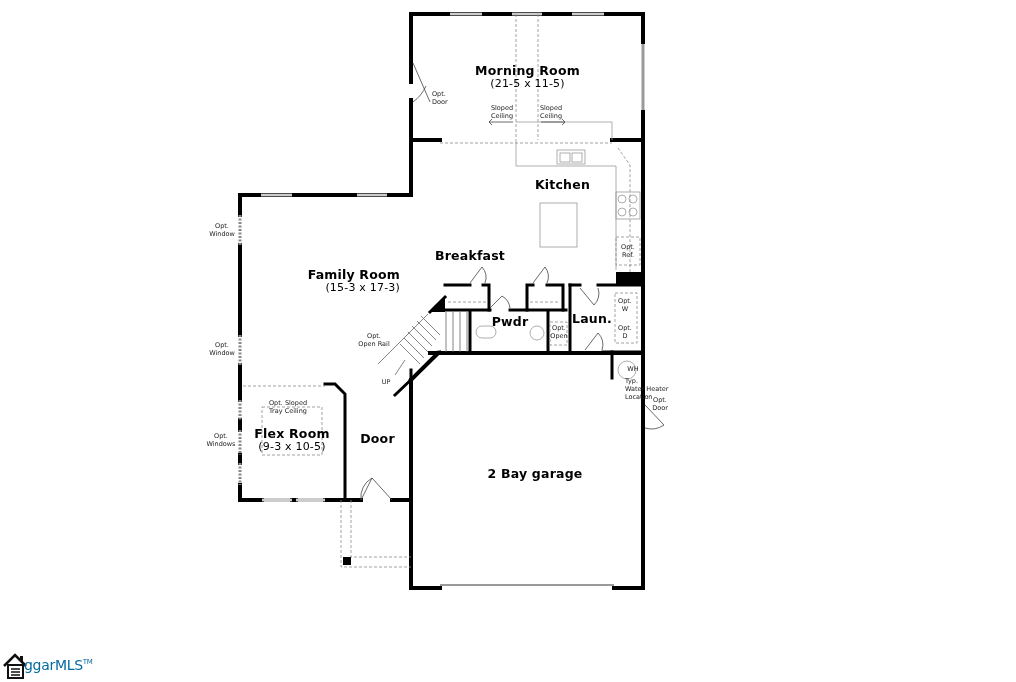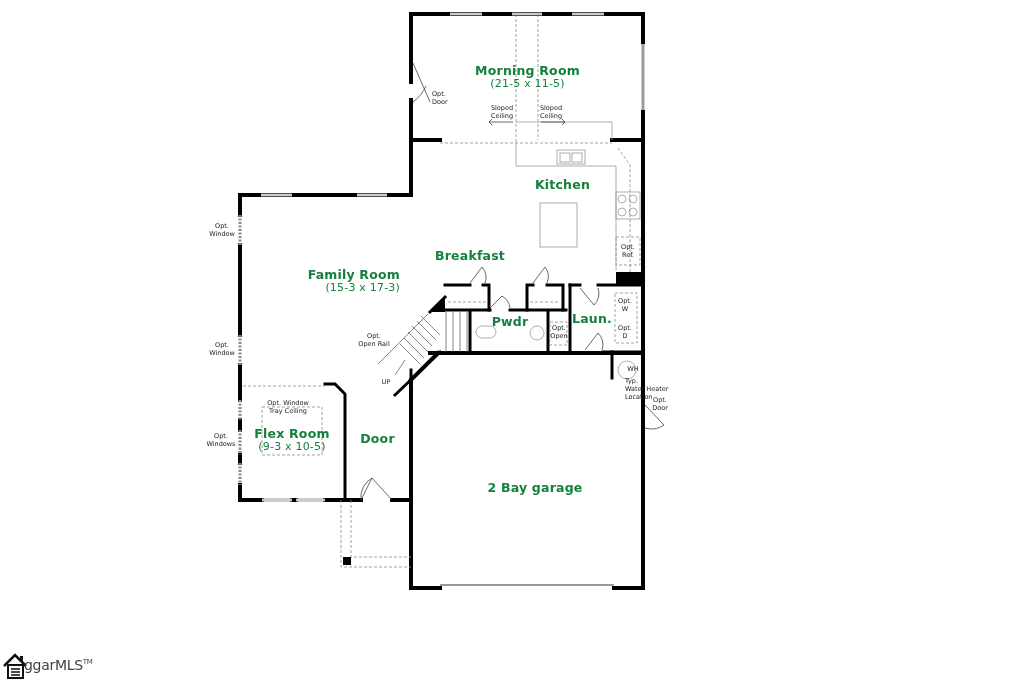--- a/index.html
+++ b/index.html
@@ -1,24 +1,24 @@
 <!DOCTYPE html>
 <html><head>
   <meta charset="utf-8">
   <style>
     html, body { margin: 0; padding: 0; background: #ffffff; }
     body { width: 1016px; height: 682px; position: relative; overflow: hidden; font-family: "DejaVu Sans", sans-serif; }
     #plan { position: absolute; left: 0; top: 0; width: 1016px; height: 682px; }
-    .lbl { position: absolute; color: #15803d; text-align: center; white-space: nowrap; line-height: 1.15; }
+    .lbl { position: absolute; color: #000000; text-align: center; white-space: nowrap; line-height: 1.15; }
     .room { font-size: 12.5px; font-weight: bold; letter-spacing: 0.2px; }
     .dim { font-size: 11px; font-weight: normal; display: block; }
     .note { font-size: 6.5px; line-height: 1.2; color: #222; }
     .note-l { text-align: left; }
     .logo { position: absolute; left: 4px; top: 652px; height: 26px; display: flex; align-items: center; }
-    .logo-text { font-family: "DejaVu Sans", sans-serif; font-size: 14px; color: #404040; letter-spacing: -0.3px; margin-left: -2px; }
+    .logo-text { font-family: "DejaVu Sans", sans-serif; font-size: 14px; color: #0369a1; letter-spacing: -0.3px; margin-left: -2px; }
     .logo-text sup { font-size: 7px; }
   </style>
 </head>
 <body>
 
 <svg id="plan" viewBox="0 0 1016 682" xmlns="http://www.w3.org/2000/svg">
   <g fill="none" stroke="#000" stroke-width="4" stroke-linecap="square">
 
     <path d="M411 14 L411 82"></path>
     <path d="M411 100 L411 195"></path>
@@ -176,21 +176,21 @@
 <div class="lbl room" style="left:570px; top:312px; width:44px;">
   <span>Laun.</span>
 </div>
 <div class="lbl room" style="left:250px; top:427px; width:84px;">
   <span>Flex Room</span>
   <span class="dim">(9-3 x 10-5)</span>
 </div>
 <div class="lbl room" style="left:355px; top:432px; width:45px;">
   <span>Door</span>
 </div>
-<div class="lbl room" style="left:480px; top:481px; width:110px;">
+<div class="lbl room" style="left:480px; top:467px; width:110px;">
   <span>2 Bay garage</span>
 </div>
 
 <div class="lbl note note-l" style="left:432px; top:91px;">
   <span>Opt.</span><br>
   <span>Door</span>
 </div>
 <div class="lbl note" style="left:488px; top:105px; width:28px;">
   <span>Sloped</span><br>
   <span>Ceiling</span>
@@ -236,21 +236,21 @@
 <div class="lbl note note-l" style="left:625px; top:378px;">
   <span>Typ.</span><br>
   <span>Water Heater</span><br>
   <span>Location</span>
 </div>
 <div class="lbl note" style="left:649px; top:397px; width:22px;">
   <span>Opt.</span><br>
   <span>Door</span>
 </div>
 <div class="lbl note" style="left:263px; top:400px; width:50px;">
-  <span>Opt. Window</span><br>
+  <span>Opt. Sloped</span><br>
   <span>Tray Ceiling</span>
 </div>
 <div class="lbl note" style="left:202px; top:433px; width:38px;">
   <span>Opt.</span><br>
   <span>Windows</span>
 </div>
 
 <div class="logo" style="left:26px;">
   <span class="logo-text"><span>ggarMLS</span><sup>TM</sup></span>
 </div>

